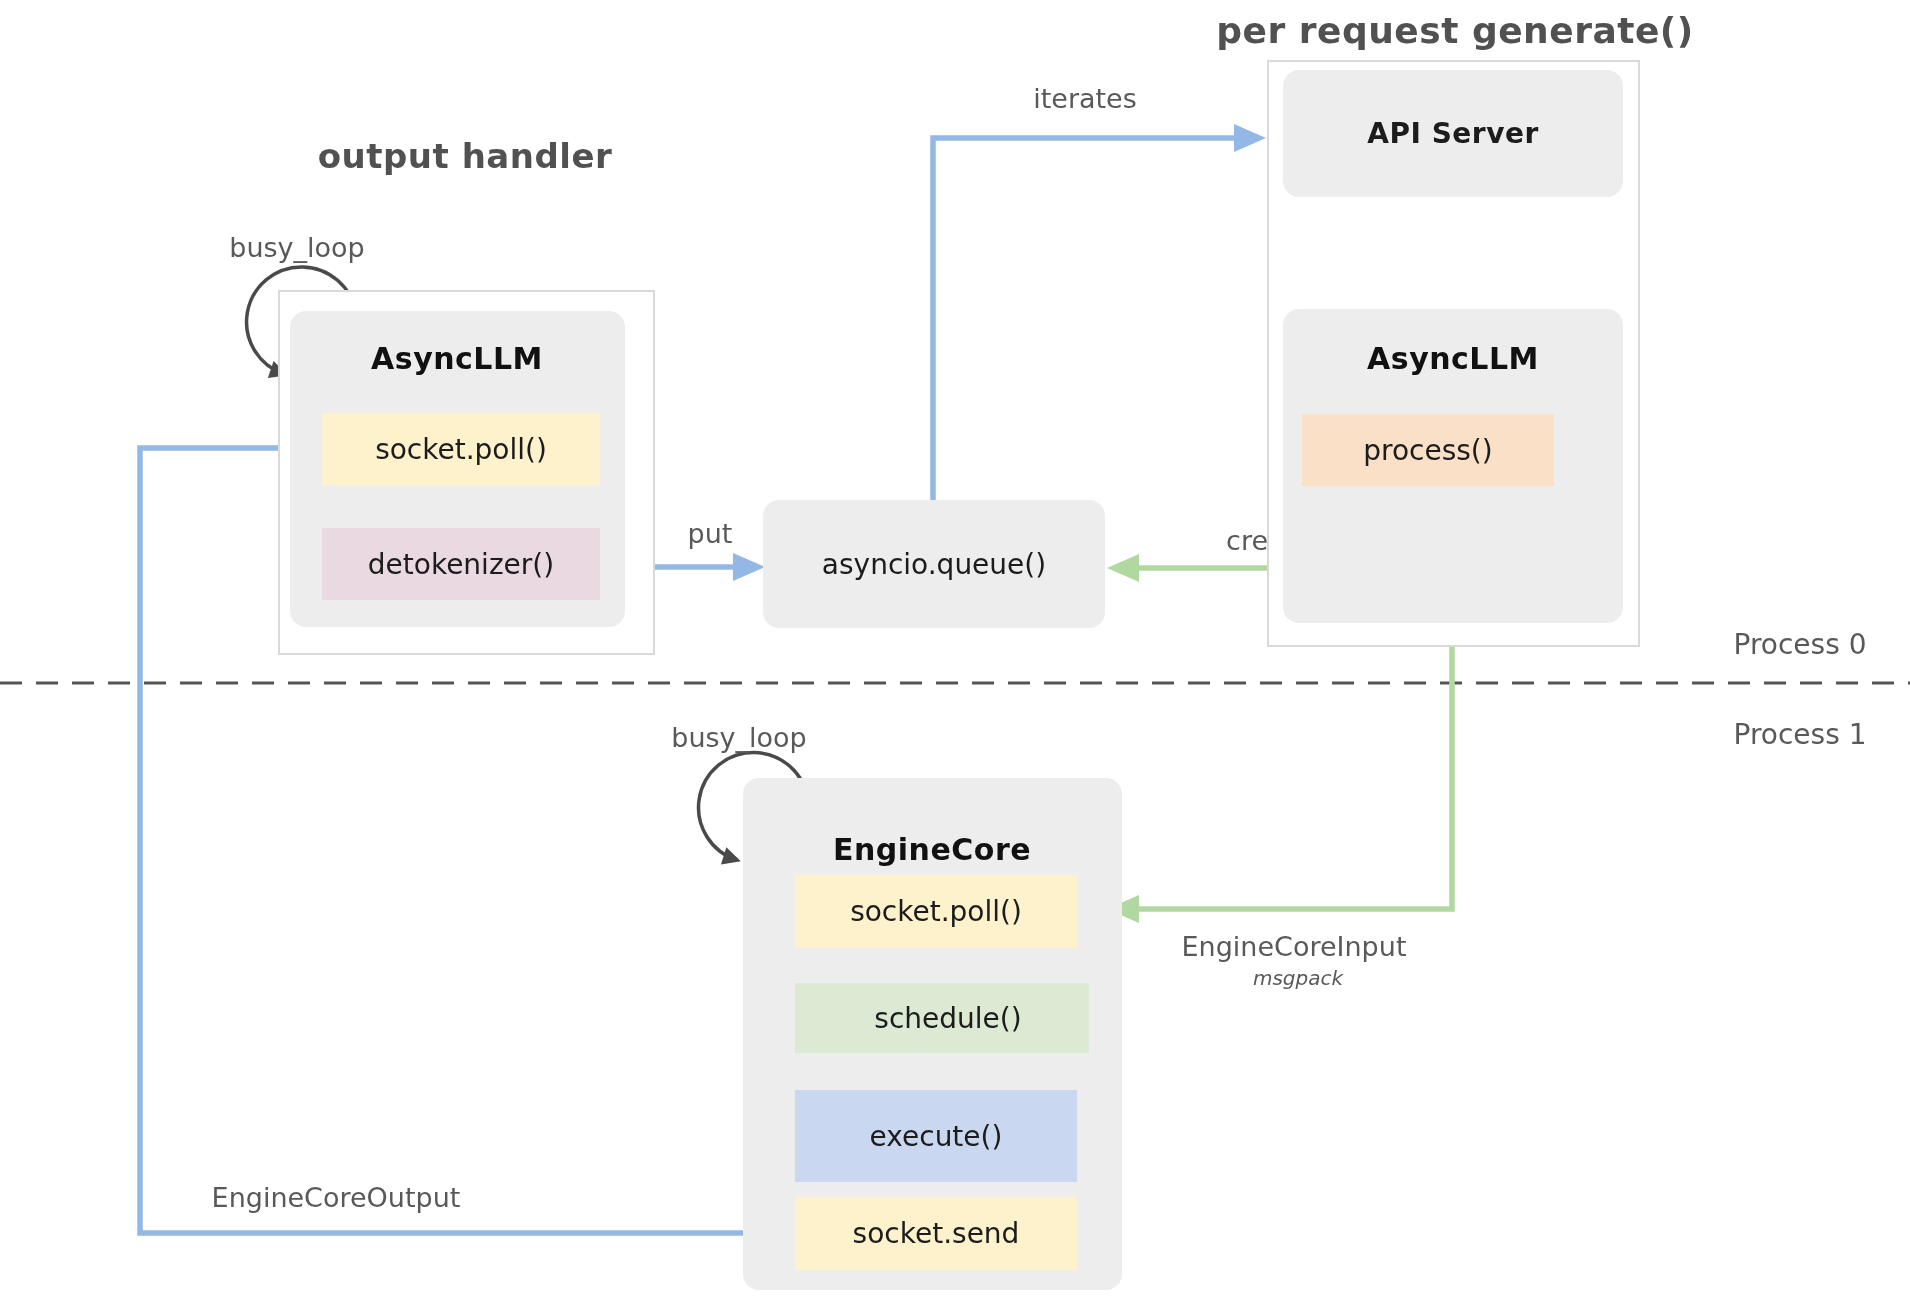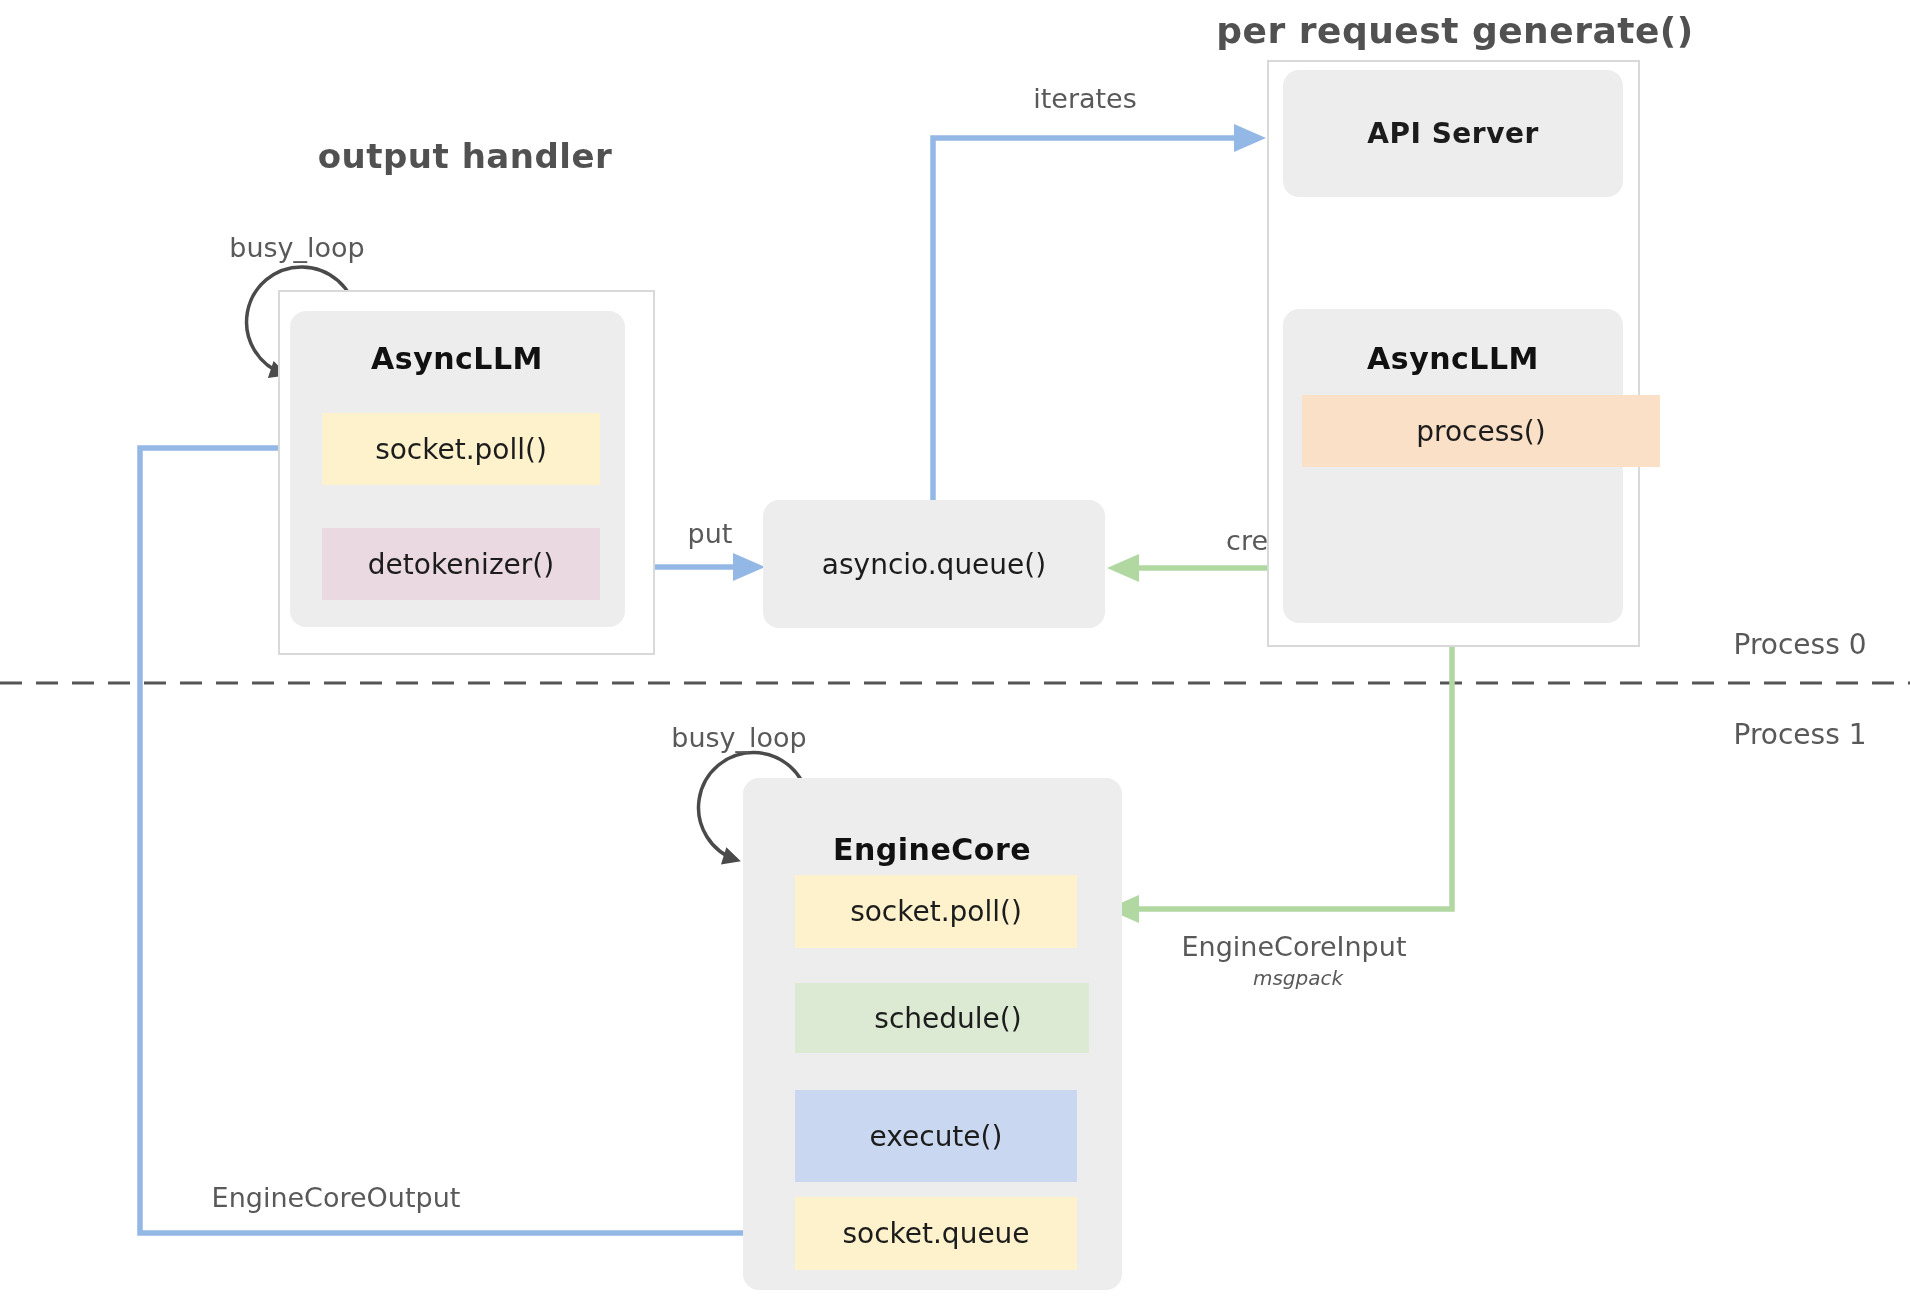--- a/index.html
+++ b/index.html
@@ -87,27 +87,27 @@
   <div class="abs row-box gray-box" style="left:763px;top:500px;width:342px;height:128px;">asyncio.queue()</div>
 
   <div class="abs center-txt edge-label" style="left:1085px;top:98px;">iterates</div>
   <div class="abs center-txt edge-label" style="left:710px;top:533px;">put</div>
   <div class="abs center-txt edge-label" style="left:1276px;top:540px;">creates</div>
 
   <div class="abs outer-box" style="left:1267px;top:60px;width:373px;height:587px;"></div>
   <div class="abs gray-box row-box node-title" style="left:1283px;top:70px;width:340px;height:127px;">API Server</div>
   <div class="abs gray-box" style="left:1283px;top:309px;width:340px;height:314px;"></div>
   <div class="abs center-txt node-title" style="left:1453px;top:358px;">AsyncLLM</div>
-  <div class="abs row-box bg-orange" style="left:1302px;top:395px;width:358px;height:72px;">process()</div>
+  <div class="abs row-box bg-orange" style="left:1302px;top:414px;width:252px;height:72px;">process()</div>
 
   <div class="abs center-txt edge-label" style="left:739px;top:737px;">busy_loop</div>
   <div class="abs gray-box" style="left:743px;top:778px;width:379px;height:512px;"></div>
   <div class="abs center-txt node-title" style="left:932px;top:849px;">EngineCore</div>
   <div class="abs row-box bg-yellow" style="left:795px;top:875px;width:282px;height:73px;">socket.poll()</div>
   <div class="abs row-box bg-green" style="left:795px;top:983px;width:282px;height:70px;padding-left:12px;">schedule()</div>
   <div class="abs row-box bg-blue" style="left:795px;top:1090px;width:282px;height:92px;">execute()</div>
-  <div class="abs row-box bg-yellow" style="left:795px;top:1197px;width:282px;height:73px;">socket.queue</div>
+  <div class="abs row-box bg-yellow" style="left:795px;top:1197px;width:282px;height:73px;">socket.send</div>
 
   <div class="abs center-txt edge-label" style="left:1294px;top:946px;">EngineCoreInput</div>
   <div class="abs center-txt edge-label italic" style="left:1298px;top:978px;">msgpack</div>
   <div class="abs center-txt edge-label" style="left:336px;top:1197px;">EngineCoreOutput</div>
 
 </div>
 
 </body></html>

